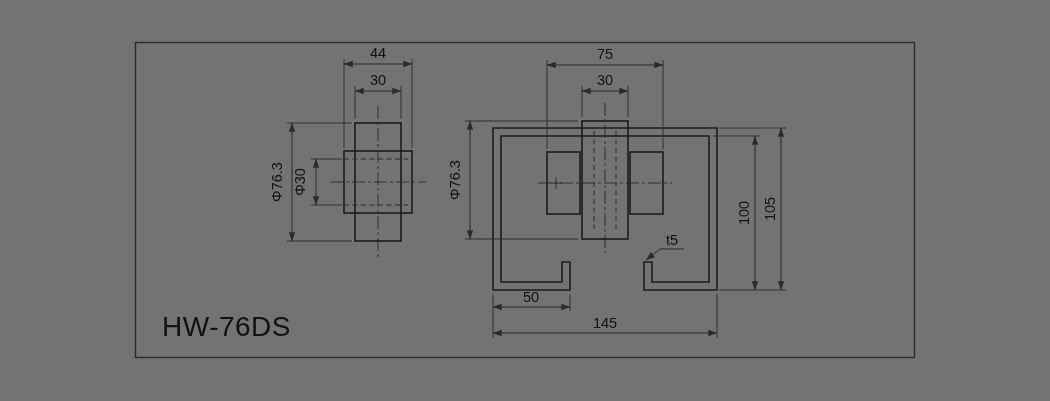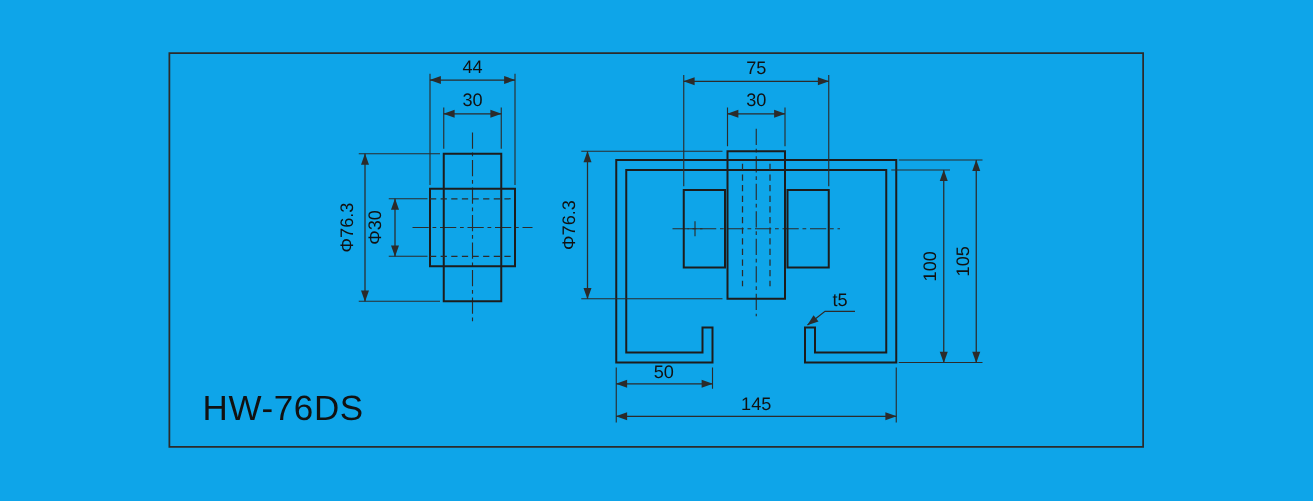--- a/index.html
+++ b/index.html
@@ -7,21 +7,21 @@
     padding: 0;
     background: #ffffff;
     width: 1050px;
     height: 401px;
     font-family: "Liberation Sans", sans-serif;
   }
   .sheet {
     position: relative;
     width: 1050px;
     height: 401px;
-    background: #0ea5e9;
+    background: #737373;
     overflow: hidden;
   }
   svg { display: block; }
   .outline   { fill: none; stroke: #1c1c1c; stroke-width: 1.6; stroke-linejoin: miter; }
   .thin      { fill: none; stroke: #2b2b2b; stroke-width: 0.9; }
   .dimline   { fill: none; stroke: #2b2b2b; stroke-width: 1; }
   .hidden-ln { fill: none; stroke: #2b2b2b; stroke-width: 1; stroke-dasharray: 5 3.5; }
   .center-ln { fill: none; stroke: #2b2b2b; stroke-width: 0.9; stroke-dasharray: 13 3 3 3; }
   .dimtext   { fill: #111111; font-size: 14.5px; font-family: "Liberation Sans", sans-serif; }
   .titletext { fill: #111111; font-size: 28px; font-family: "Liberation Sans", sans-serif; letter-spacing: 0.5px; }

